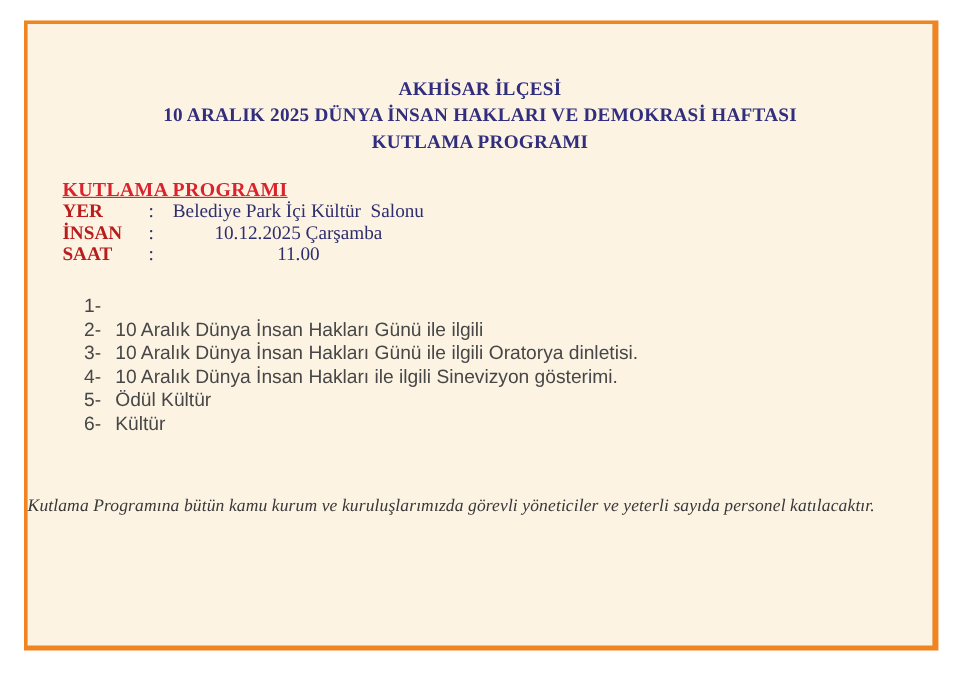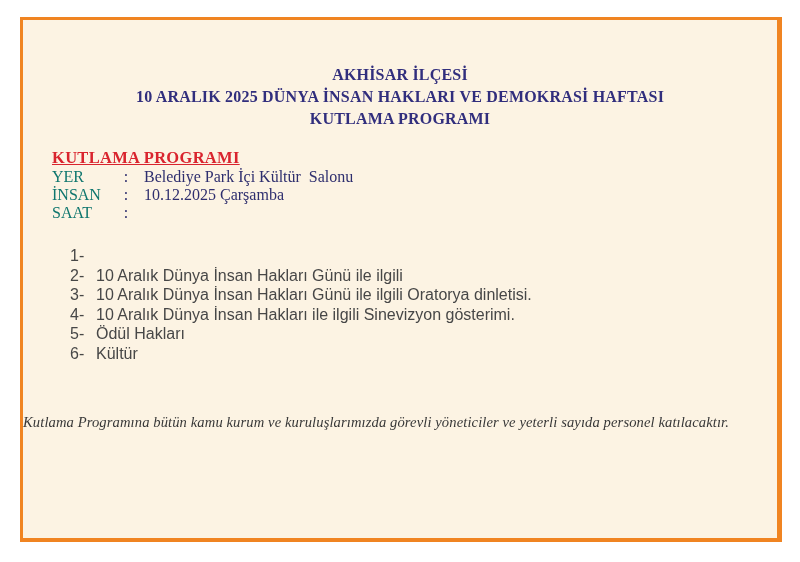--- a/index.html
+++ b/index.html
@@ -42,23 +42,23 @@
     font-size: 16.5px;
     text-decoration: underline;
     line-height: 21px;
     letter-spacing: 0.3px;
   }
   .detail-row {
     display: grid;
     grid-template-columns: 64px 20px auto;
     line-height: 18px;
   }
-  .detail-label { font-weight: normal; color: #0f766e; }
+  .detail-label { font-weight: bold; color: #b91c1c; }
   .detail-colon { color: #2e2e6e; text-align: center; }
-  .detail-value { color: #2e2e6e; white-space: pre-wrap; padding-left: 8px; }
+  .detail-value { color: #2e2e6e; white-space: pre-wrap; padding-left: 8px; text-align: center; }
 
   .list-block {
     position: absolute;
     top: 226px; left: 47px;
     font-family: "Liberation Sans", sans-serif;
     font-size: 16px;
     line-height: 19.5px;
     color: #474747;
   }
   .list-row { display: flex; }
@@ -104,20 +104,21 @@
         <span class="detail-value">Belediye Park İçi Kültür  Salonu</span>
       </div>
       <div class="detail-row">
         <span class="detail-label">İNSAN</span>
         <span class="detail-colon">:</span>
         <span class="detail-value">10.12.2025 Çarşamba</span>
       </div>
       <div class="detail-row">
         <span class="detail-label">SAAT</span>
         <span class="detail-colon">:</span>
+        <span class="detail-value">11.00</span>
       </div>
     </div>
 
     <div class="list-block">
       <div class="list-row">
         <span class="list-num">1-</span>
       </div>
       <div class="list-row">
         <span class="list-num">2-</span>
         <span class="list-text">10 Aralık Dünya İnsan Hakları Günü ile ilgili</span>
@@ -125,21 +126,21 @@
       <div class="list-row">
         <span class="list-num">3-</span>
         <span class="list-text">10 Aralık Dünya İnsan Hakları Günü ile ilgili Oratorya dinletisi.</span>
       </div>
       <div class="list-row">
         <span class="list-num">4-</span>
         <span class="list-text">10 Aralık Dünya İnsan Hakları ile ilgili Sinevizyon gösterimi.</span>
       </div>
       <div class="list-row">
         <span class="list-num">5-</span>
-        <span class="list-text">Ödül Hakları</span>
+        <span class="list-text">Ödül Kültür</span>
       </div>
       <div class="list-row">
         <span class="list-num">6-</span>
         <span class="list-text">Kültür</span>
       </div>
     </div>
 
     <div class="note-block">Kutlama Programına bütün kamu kurum ve kuruluşlarımızda görevli yöneticiler ve yeterli sayıda personel katılacaktır.</div>
   </div>
 

